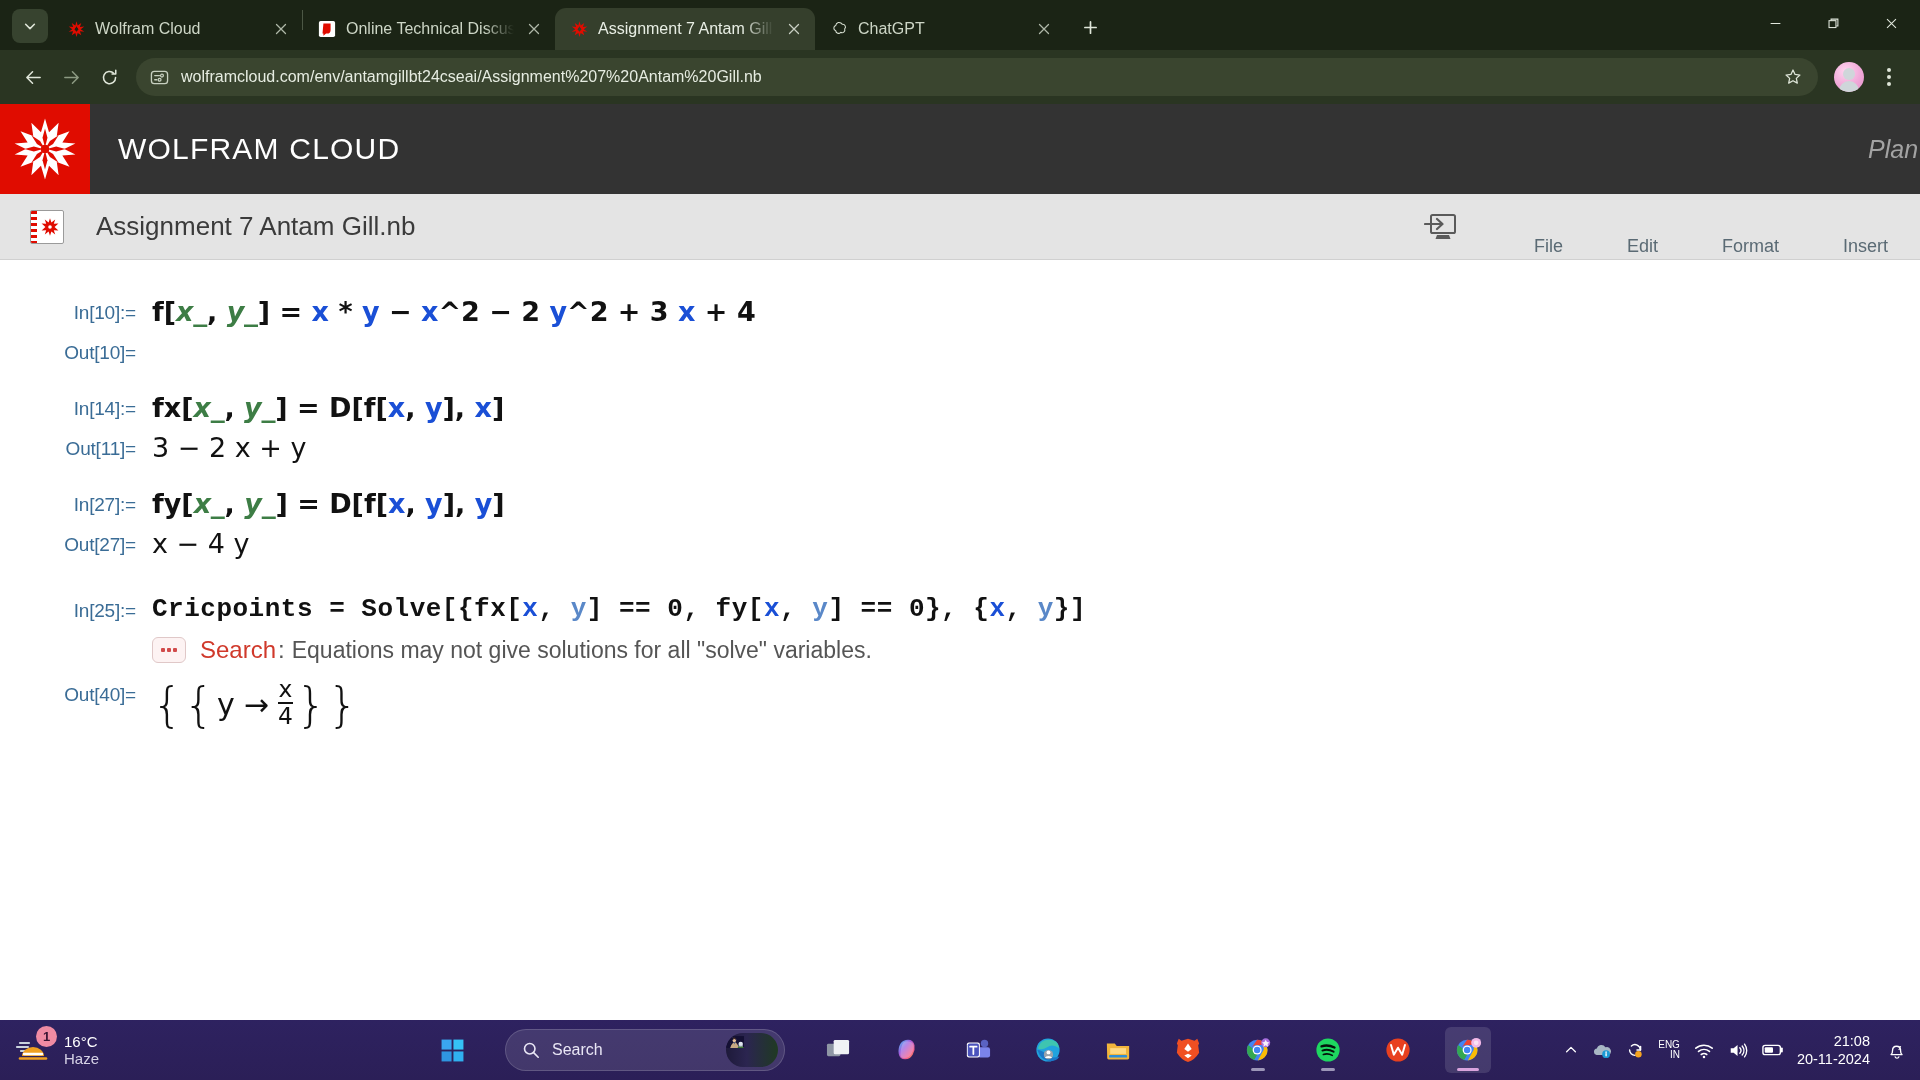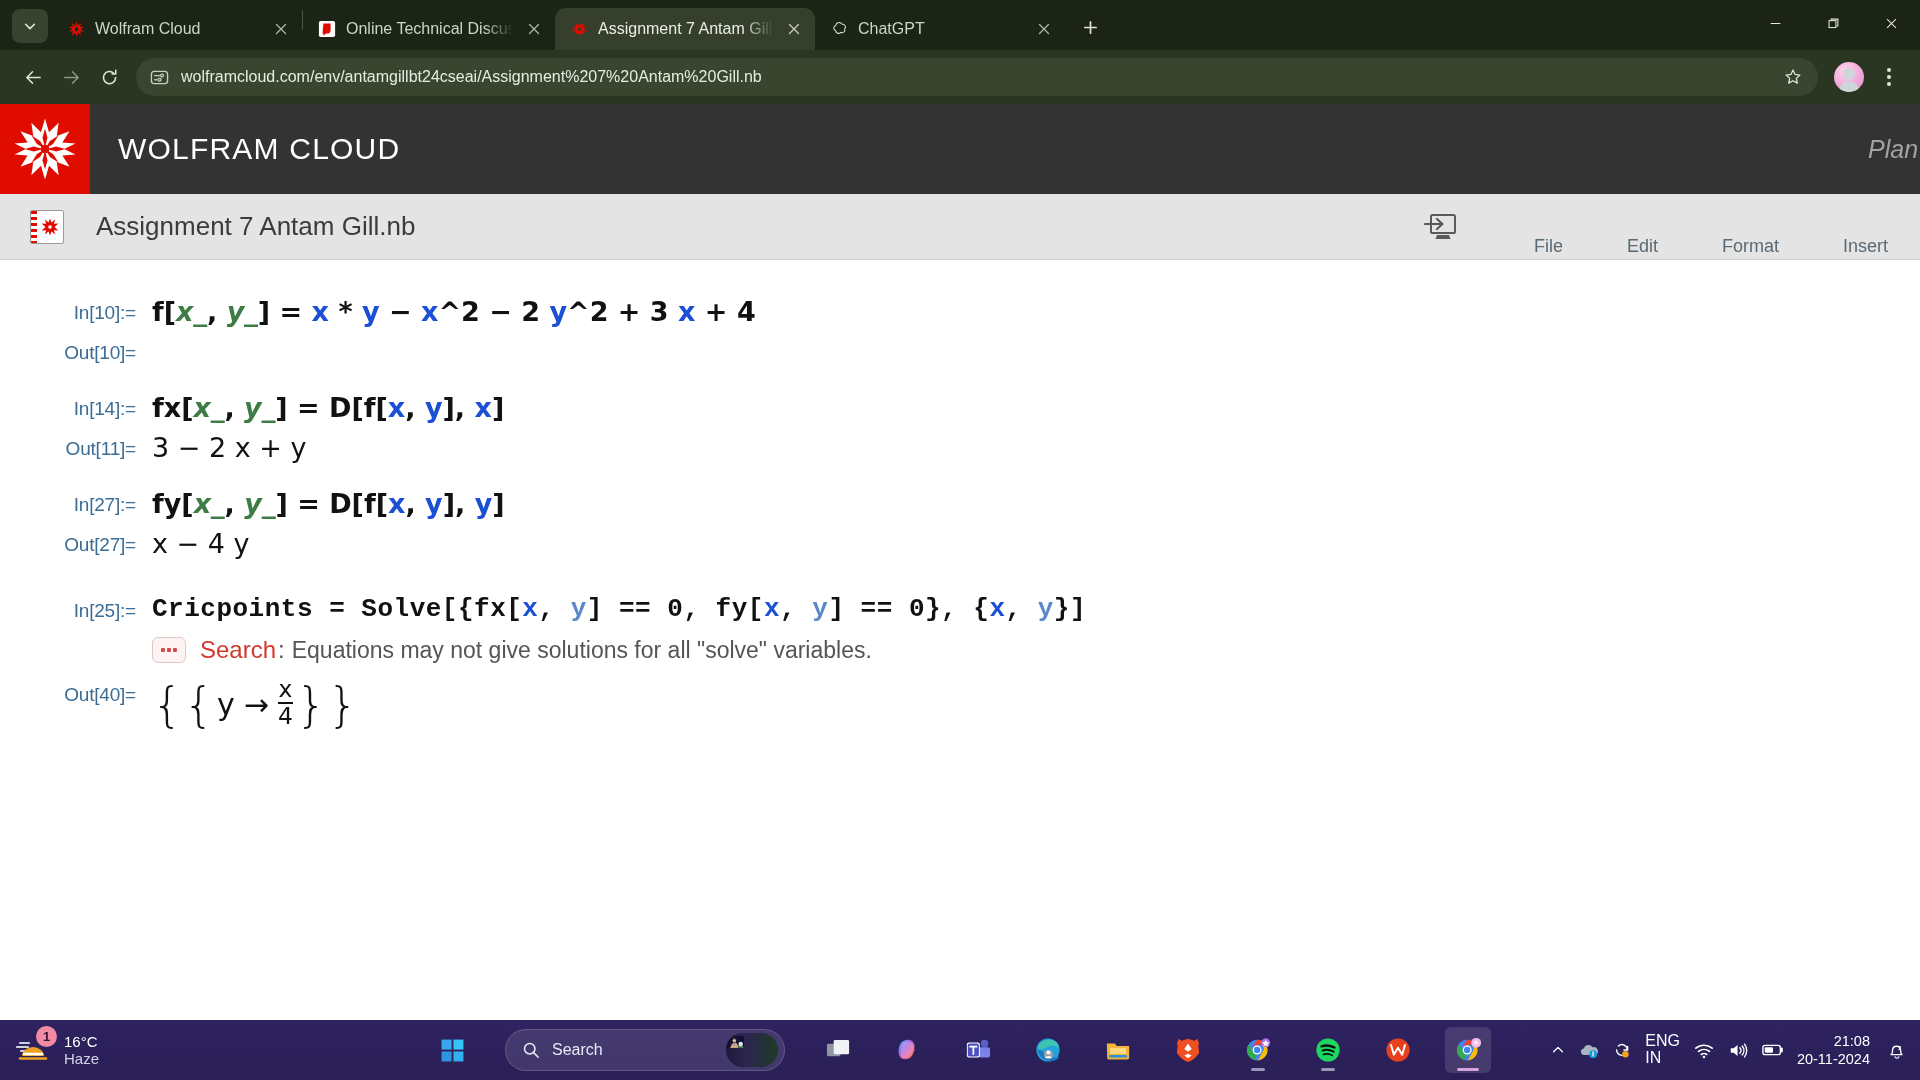--- a/index.html
+++ b/index.html
@@ -196,21 +196,21 @@
   }
   .searchbox svg { width: 18px; height: 18px; flex: none;}
   .search-ph { font-size: 16px; color: #e9e6f5; flex: 1;}
   .search-thumb {
     width: 52px; height: 34px; border-radius: 17px; flex: none; overflow: hidden; position: relative;
     background: linear-gradient(90deg,#1e1a3a 0%, #2b2550 40%, #1f3a22 100%);
   }
 
   .tray { position: absolute; right: 0; display: flex; align-items: center; gap: 0; padding-right: 6px; height: 60px;}
   .tray-item { display: flex; align-items: center; justify-content: center; cursor: pointer; padding: 0 7px; height: 44px; border-radius: 5px;}
-  .lang { line-height: 1.05; text-align: left; font-size: 16px; color: #fff;}
+  .lang { line-height: 1.05; text-align: right; font-size: 10px; color: #fff;}
   .clock { text-align: right; line-height: 1.25; font-size: 14.5px; color: #fff; padding: 0 10px 0 6px; cursor: pointer;}
 </style>
 </head>
 <body>
 
 <div id="browser-window">
 
   <div class="tabstrip">
     <div class="tab-search-btn">
       <svg viewBox="0 0 16 16">

